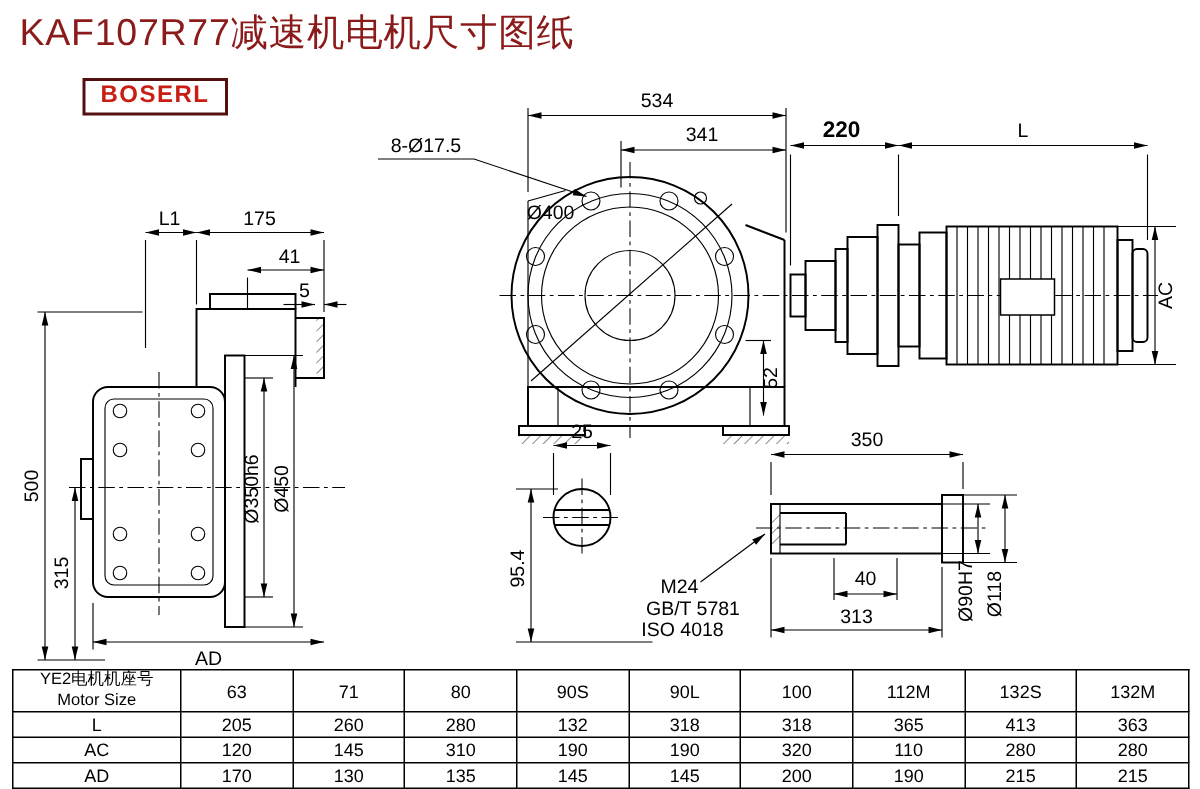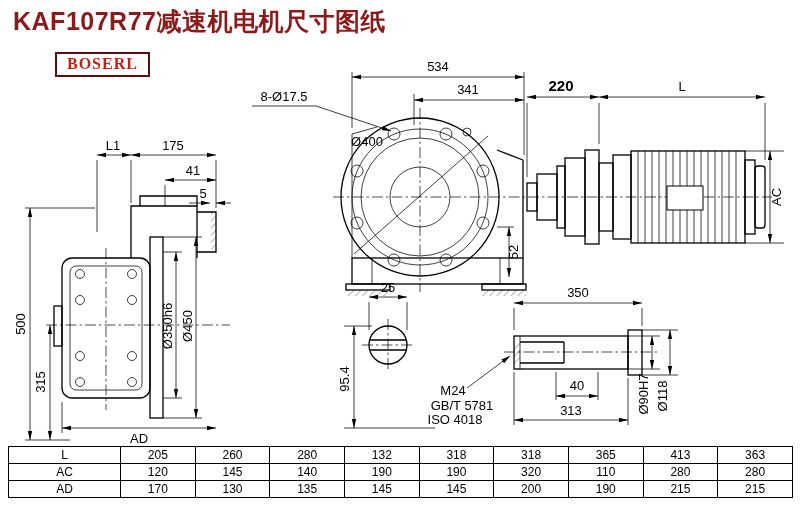--- a/index.html
+++ b/index.html
@@ -1,21 +1,21 @@
 <!DOCTYPE html>
 <html><head>
 <meta charset="utf-8">
 <style>
   * { margin:0; padding:0; box-sizing:border-box; }
   html,body { width:800px; height:526px; background:#ffffff; overflow:hidden; position:relative;
               font-family:"Liberation Sans", sans-serif; }
-  .title { position:absolute; left:13px; top:5px; font-size:25px; font-weight:bold;
+  .title { position:absolute; left:13px; top:5px; font-size:25px; font-weight:normal;
            color:#8b1a1a; letter-spacing:0.5px; white-space:nowrap; }
   .logo-box { position:absolute; left:55px; top:52px; border:2px solid #53100f; color:#c81e14;
-              font-family:Liberation Serif, serif; font-weight:bold; font-size:16px;
+              font-family:Liberation Sans, sans-serif; font-weight:bold; font-size:16px;
               padding:1px 10px 2px; letter-spacing:1px; background:#fff; }
   svg.drawing { position:absolute; left:0; top:0; }
   svg text { font-family:"Liberation Sans", sans-serif; font-size:13px; fill:#000; }
   svg text.big { font-size:15px; font-weight:bold; }
   .ol  { stroke:#000; fill:none; stroke-width:1.3; }
   .tl  { stroke:#000; fill:none; stroke-width:0.75; }
   .cl  { stroke:#000; fill:none; stroke-width:0.7; stroke-dasharray:11 3 2.5 3; }
   .wh  { fill:#fff; stroke:#000; stroke-width:1; }
   .size-table { position:absolute; left:8px; top:446px; width:785px; border-collapse:collapse;
                 table-layout:fixed; background:#fff; }
@@ -233,37 +233,52 @@
       <col>
       <col>
       <col>
       <col>
       <col>
       <col>
       <col>
       <col>
     </colgroup>
   <tbody>
+  <tr class="hdr">
+    <td class="label-col">
+      <div>YE2电机机座号</div>
+      <div>Motor Size</div>
+    </td>
+    <td>63</td>
+    <td>71</td>
+    <td>80</td>
+    <td>90S</td>
+    <td>90L</td>
+    <td>100</td>
+    <td>112M</td>
+    <td>132S</td>
+    <td>132M</td>
+  </tr>
   <tr>
     <td>L</td>
     <td>205</td>
     <td>260</td>
     <td>280</td>
     <td>132</td>
     <td>318</td>
     <td>318</td>
     <td>365</td>
     <td>413</td>
     <td>363</td>
   </tr>
   <tr>
     <td>AC</td>
     <td>120</td>
     <td>145</td>
-    <td>140</td>
+    <td>310</td>
     <td>190</td>
     <td>190</td>
     <td>320</td>
     <td>110</td>
     <td>280</td>
     <td>280</td>
   </tr>
   <tr>
     <td>AD</td>
     <td>170</td>

